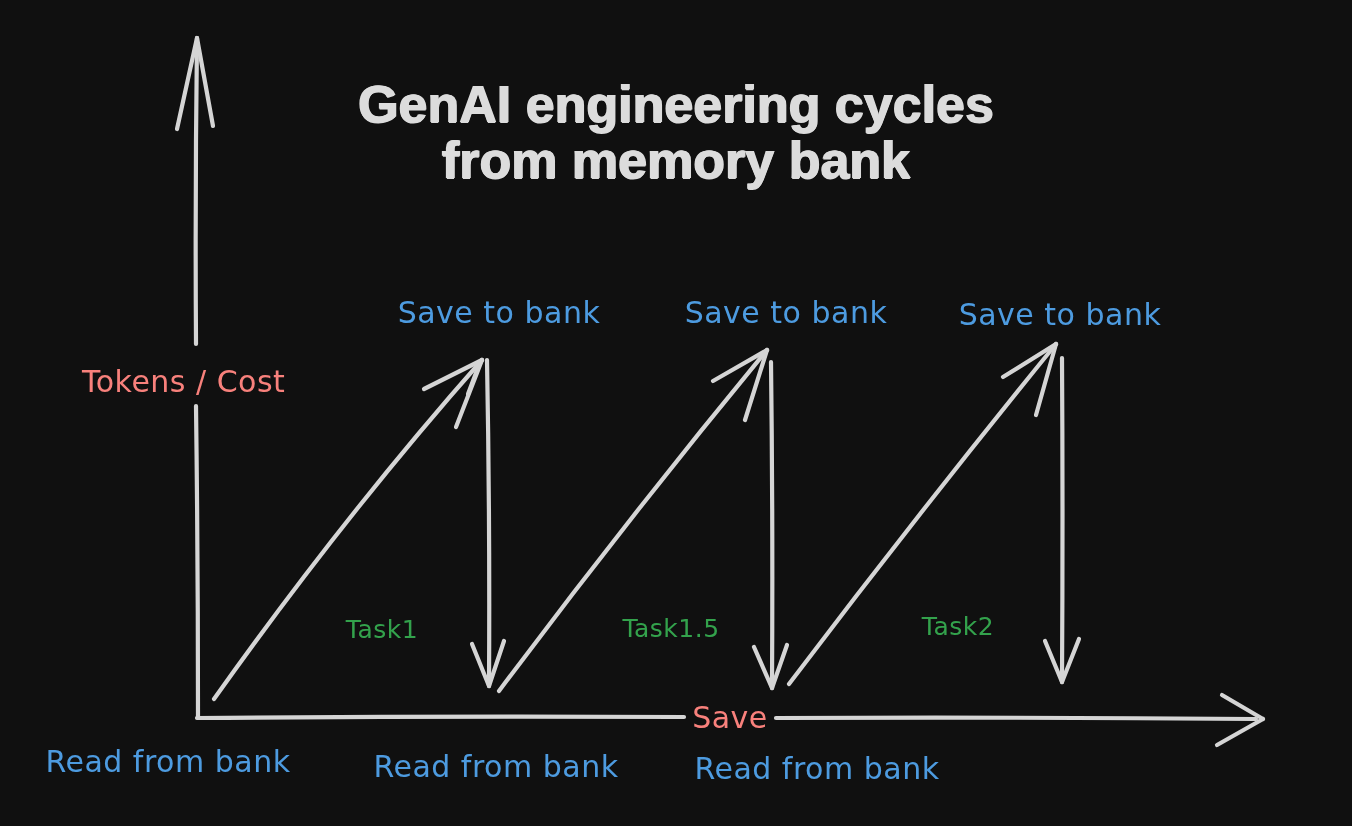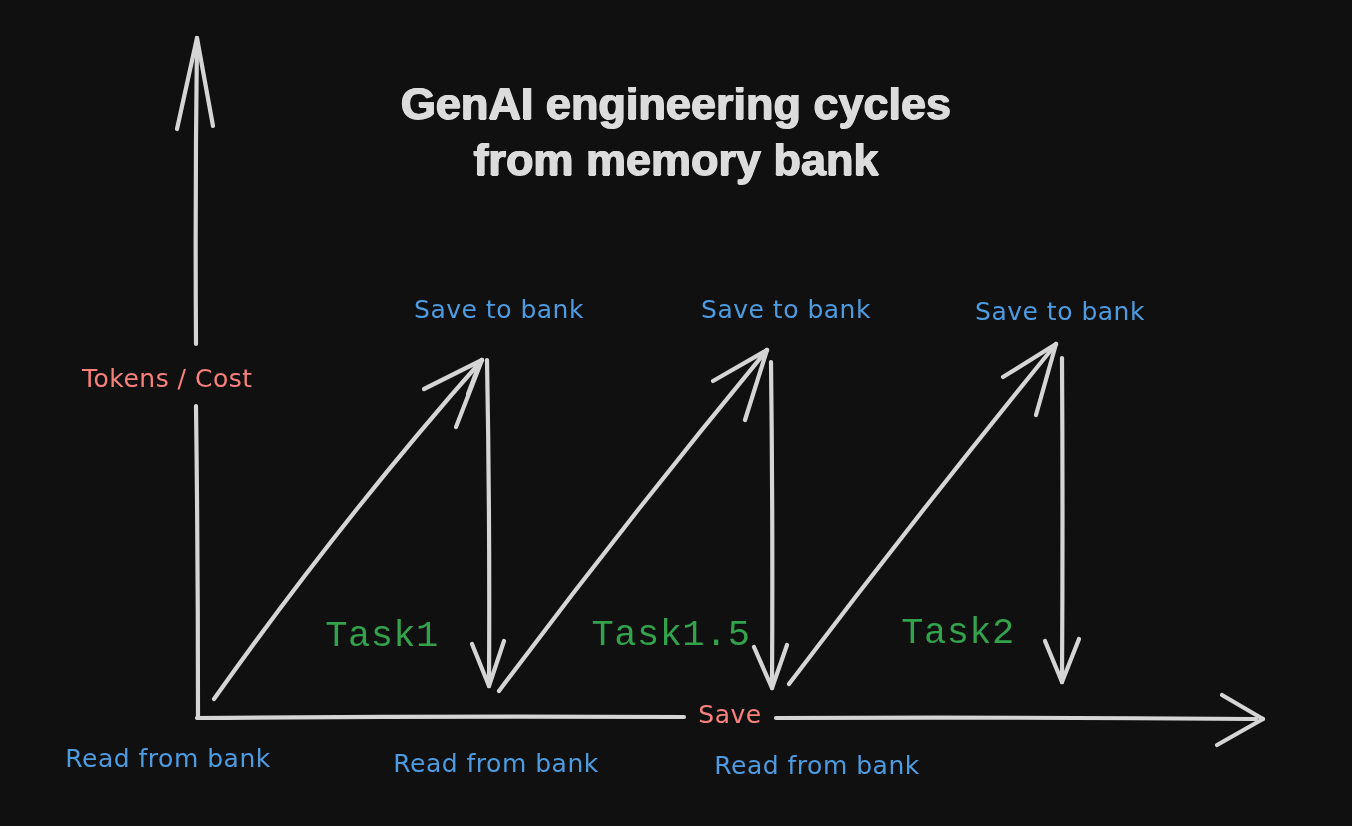--- a/index.html
+++ b/index.html
@@ -29,36 +29,36 @@
   }
   .title {
     position: absolute;
     left: 0;
     top: 76px;
     width: 100%;
     text-align: center;
     color: var(--title, #dcdcdc);
     font-family: "Liberation Sans", sans-serif;
     font-weight: 800;
-    font-size: 45px;
+    font-size: 52px;
     line-height: 56px;
     letter-spacing: 0px;
     text-shadow: 0.8px 0 currentColor, -0.8px 0 currentColor, 0 0.5px currentColor;
   }
   .lbl {
     position: absolute;
     white-space: nowrap;
-    font-size: 25px;
+    font-size: 30px;
     letter-spacing: 0.5px;
     font-family: "DejaVu Sans", sans-serif;
   }
   .centered { transform: translateX(-50%); }
   .salmon { color: var(--accent, #f8817c); }
   .blue   { color: var(--blue, #4d9be0); }
-  .green  { color: var(--green, #33a24c); font-size: 37px; font-family: Liberation Mono, monospace; }
+  .green  { color: var(--green, #33a24c); font-size: 25px; }
 </style>
 </head>
 <body>
 
 <div class="stage">
 
   <svg class="sketch" width="1352" height="826" viewBox="0 0 1352 826">
 
     <g>
       <path d="M197 38 Q195 190 196 344"></path>

